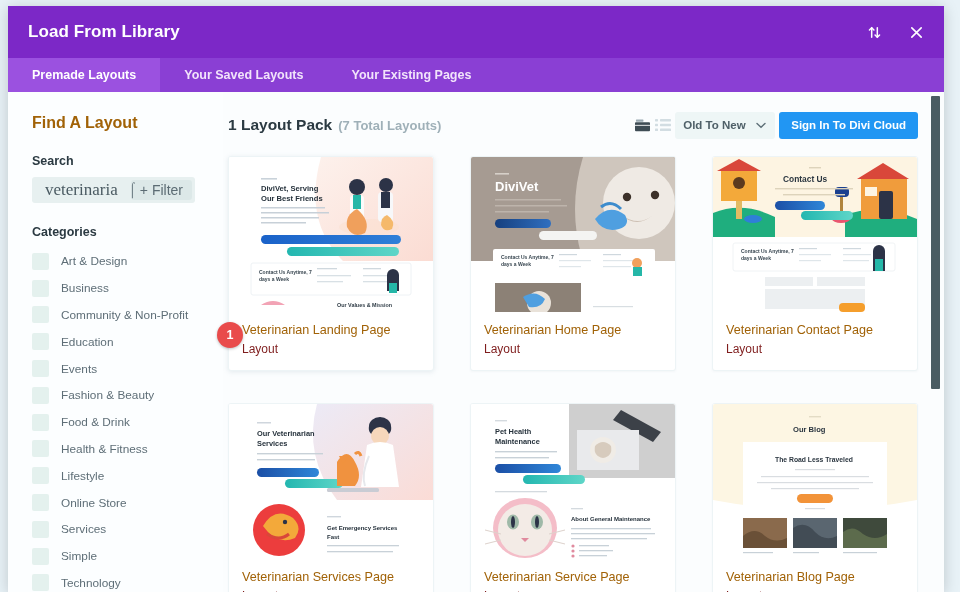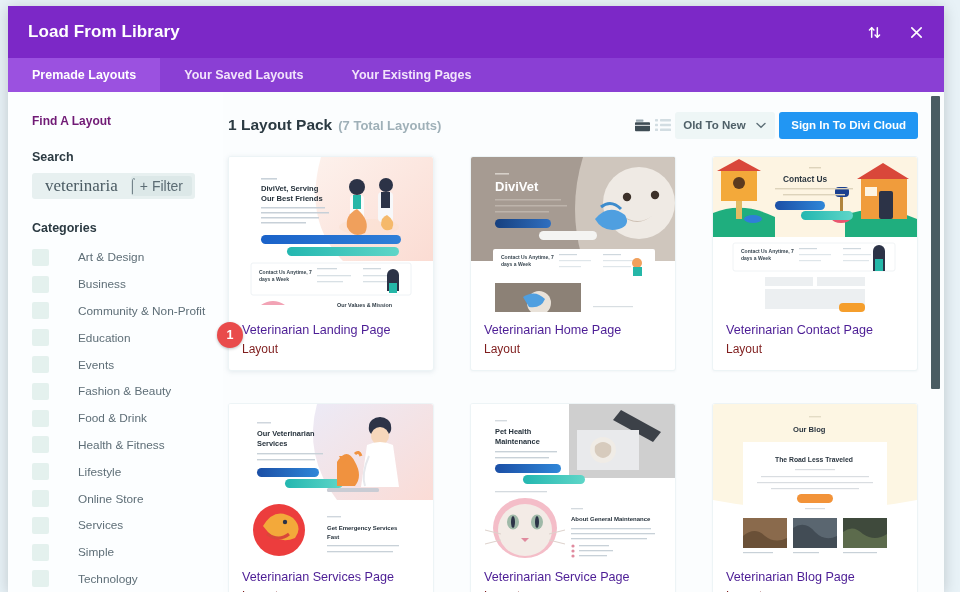--- a/index.html
+++ b/index.html
@@ -63,22 +63,22 @@
   
   .body-wrap { display: flex; height: 500px; position: relative; }
 
   .sidebar {
     width: 215px;
     background: #fcfeff;
     padding: 22px 0 0 24px;
     flex: 0 0 215px;
   }
   .sidebar h2 {
-    font-size: 12px; font-weight: bold;
-    color: #701a75; margin-bottom: 22px;
+    font-size: 16px; font-weight: bold;
+    color: #a16207; margin-bottom: 22px;
   }
   .sidebar .sec-label {
     font-size: 12.5px; font-weight: bold;
     color: #2b3a42; margin-bottom: 9px;
   }
   .search-row {
     display: flex; align-items: center;
     background: #e7f0f0;
     border-radius: 3px;
     height: 26px;
@@ -117,21 +117,21 @@
     height: 26.8px;
     cursor: pointer;
   }
   .cat-box {
     width: 17px; height: 17px;
     background: #e4f1ee;
     border-radius: 2px;
     flex: 0 0 17px;
   }
   .cat-label {
-    margin-left: 29px;
+    margin-left: 12px;
     font-size: 11.8px;
     color: #5e6e77;
   }
 
   
   .main {
     flex: 1;
     background: #fbfdfe;
     padding: 18px 26px 0 5px;
     overflow: hidden;
@@ -199,21 +199,21 @@
   .card.selected { box-shadow: 0 1px 5px rgba(120,150,165,0.18); }
   .thumb {
     height: 155px;
     overflow: hidden;
     position: relative;
     background: #ffffff;
   }
   .thumb svg { display: block; width: 100%; height: 100%; }
   .card-meta { padding: 11px 13px 14px 13px; }
   .card-title {
-    font-size: 12.6px; color: #4c1d95; margin-bottom: 5px;
+    font-size: 12.6px; color: #a16207; margin-bottom: 5px;
   }
   .card-sub { font-size: 12px; color: #7f1d1d; }
 
   
   .badge {
     position: absolute;
     width: 26px; height: 26px;
     border-radius: 50%;
     background: #e94b4b;
     color: #ffffff;

